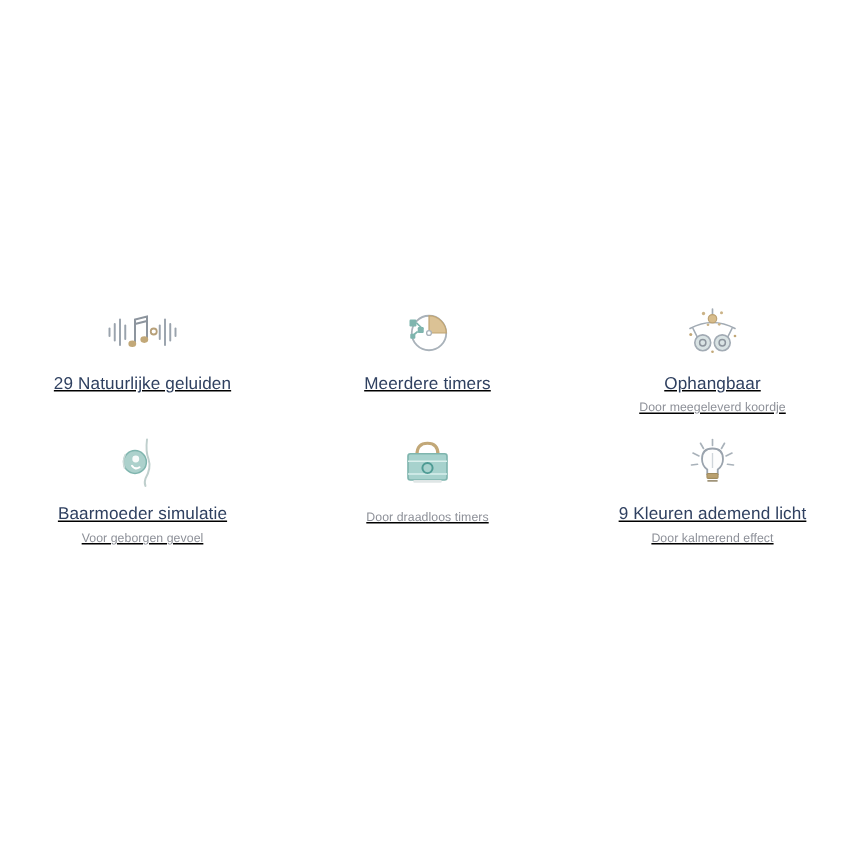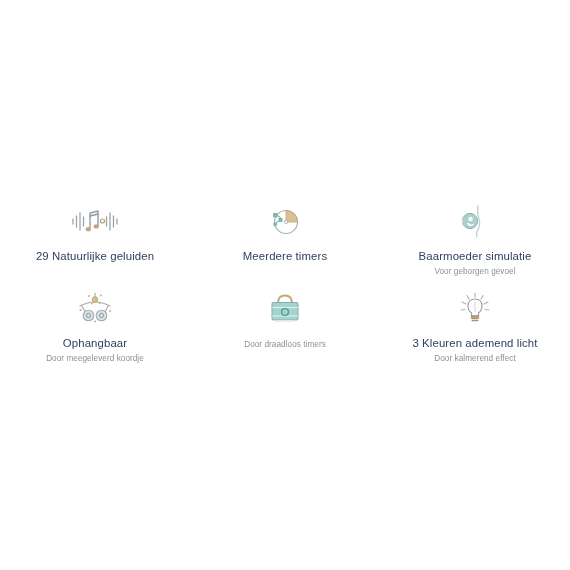--- a/index.html
+++ b/index.html
@@ -18,20 +18,21 @@
   }
   .feature-grid {
     position: absolute;
     top: 203px;
     left: 0;
     width: 570px;
     display: grid;
     grid-template-columns: repeat(3, 1fr);
     grid-template-rows: 87px 80px;
     row-gap: 0px;
+    text-decoration: underline;
   }
   .feature-cell {
     display: flex;
     flex-direction: column;
     align-items: center;
     justify-content: flex-start;
     text-align: center;
     padding: 0 6px;
   }
   .feature-icon {
@@ -109,66 +110,66 @@
             <line x1="13.5" y1="17" x2="11" y2="19"></line>
           </g>
           <circle cx="21" cy="18" r="1.6" fill="#ffffff" stroke="#a9b2ba" stroke-width="0.9"></circle>
         </svg>
       </span>
       <div class="feature-title">Meerdere timers</div>
     </div>
 
     <div class="feature-cell">
       <span class="feature-icon">
+        <svg width="46" height="36" viewBox="0 0 46 36">
+          <g stroke="#a2abb4" stroke-width="1.1" fill="none" stroke-linecap="round">
+            <line x1="23" y1="3" x2="23" y2="9"></line>
+            <path d="M8 16 Q23 8 38 16"></path>
+            <line x1="10" y1="16" x2="13" y2="22"></line>
+            <line x1="36" y1="16" x2="33" y2="22"></line>
+          </g>
+          <circle cx="23" cy="9.5" r="2.8" fill="#d8bd8c" stroke="#bda273" stroke-width="0.8"></circle>
+          <g fill="#cbb387">
+            <circle cx="17" cy="6" r="1.1"></circle>
+            <circle cx="29" cy="5.5" r="1"></circle>
+            <circle cx="20" cy="13.5" r="0.9"></circle>
+            <circle cx="27.5" cy="13.2" r="0.9"></circle>
+          </g>
+          <g fill="#d9e3e4" stroke="#a2abb4" stroke-width="1.1">
+            <circle cx="16.5" cy="25.5" r="5.3"></circle>
+            <circle cx="29.5" cy="25.5" r="5.3"></circle>
+          </g>
+          <g fill="none" stroke="#8d959e" stroke-width="1">
+            <circle cx="16.5" cy="25.5" r="2.1"></circle>
+            <circle cx="29.5" cy="25.5" r="2.1"></circle>
+          </g>
+          <g fill="#c2a878">
+            <circle cx="8.5" cy="20" r="1"></circle>
+            <circle cx="38" cy="21" r="0.9"></circle>
+            <circle cx="23" cy="31.5" r="0.9"></circle>
+          </g>
+        </svg>
+      </span>
+      <div class="feature-title">Ophangbaar</div>
+      <div class="feature-sub">Door meegeleverd koordje</div>
+    </div>
+
+    <div class="feature-cell">
+      <span class="feature-icon">
         <svg width="36" height="34" viewBox="0 0 36 34">
           <path d="M21 2 Q20 10 22 15 Q24 21 20 28 Q19 31 20 33" fill="none" stroke="#bfcfcd" stroke-width="1.3" stroke-linecap="round"></path>
           <circle cx="13" cy="17" r="7.6" fill="#9ec9c3" opacity="0.85"></circle>
           <circle cx="13" cy="17" r="7.6" fill="none" stroke="#7fb5ae" stroke-width="1"></circle>
           <circle cx="13.5" cy="15" r="2.3" fill="#ffffff" opacity="0.9"></circle>
           <path d="M11 19.5 Q13 22.5 16 20.5" fill="none" stroke="#ffffff" stroke-width="1.4" stroke-linecap="round"></path>
           <path d="M6.5 12 Q4.5 16 6 21" fill="none" stroke="#cbdad8" stroke-width="1.1" stroke-linecap="round"></path>
         </svg>
       </span>
       <div class="feature-title">Baarmoeder simulatie</div>
       <div class="feature-sub">Voor geborgen gevoel</div>
-    </div>
-
-    <div class="feature-cell">
-      <span class="feature-icon">
-        <svg width="46" height="36" viewBox="0 0 46 36">
-          <g stroke="#a2abb4" stroke-width="1.1" fill="none" stroke-linecap="round">
-            <line x1="23" y1="3" x2="23" y2="9"></line>
-            <path d="M8 16 Q23 8 38 16"></path>
-            <line x1="10" y1="16" x2="13" y2="22"></line>
-            <line x1="36" y1="16" x2="33" y2="22"></line>
-          </g>
-          <circle cx="23" cy="9.5" r="2.8" fill="#d8bd8c" stroke="#bda273" stroke-width="0.8"></circle>
-          <g fill="#cbb387">
-            <circle cx="17" cy="6" r="1.1"></circle>
-            <circle cx="29" cy="5.5" r="1"></circle>
-            <circle cx="20" cy="13.5" r="0.9"></circle>
-            <circle cx="27.5" cy="13.2" r="0.9"></circle>
-          </g>
-          <g fill="#d9e3e4" stroke="#a2abb4" stroke-width="1.1">
-            <circle cx="16.5" cy="25.5" r="5.3"></circle>
-            <circle cx="29.5" cy="25.5" r="5.3"></circle>
-          </g>
-          <g fill="none" stroke="#8d959e" stroke-width="1">
-            <circle cx="16.5" cy="25.5" r="2.1"></circle>
-            <circle cx="29.5" cy="25.5" r="2.1"></circle>
-          </g>
-          <g fill="#c2a878">
-            <circle cx="8.5" cy="20" r="1"></circle>
-            <circle cx="38" cy="21" r="0.9"></circle>
-            <circle cx="23" cy="31.5" r="0.9"></circle>
-          </g>
-        </svg>
-      </span>
-      <div class="feature-title">Ophangbaar</div>
-      <div class="feature-sub">Door meegeleverd koordje</div>
     </div>
 
     <div class="feature-cell">
       <span class="feature-icon">
         <svg width="40" height="34" viewBox="0 0 40 34">
           <path d="M13 12 Q13 4.5 20 4.5 Q27 4.5 27 12" fill="none" stroke="#c2a878" stroke-width="2.1" stroke-linecap="round"></path>
           <rect x="7" y="11.5" width="26" height="17.5" rx="1.6" fill="#a7d2cd" stroke="#7fb5ae" stroke-width="1.1"></rect>
           <line x1="7" y1="16.5" x2="33" y2="16.5" stroke="#d9efec" stroke-width="1.1"></line>
           <line x1="7" y1="25" x2="33" y2="25" stroke="#d9efec" stroke-width="1.1"></line>
           <circle cx="20" cy="21" r="3.4" fill="none" stroke="#4e9b94" stroke-width="1.3"></circle>
@@ -189,18 +190,18 @@
             <line x1="33" y1="11" x2="29" y2="13"></line>
             <line x1="6" y1="19" x2="10" y2="18.5"></line>
             <line x1="34" y1="19" x2="30" y2="18.5"></line>
           </g>
           <path d="M20 8 Q13 8 13 15 Q13 19.5 16.5 22 L16.5 25 L23.5 25 L23.5 22 Q27 19.5 27 15 Q27 8 20 8 Z" fill="#fdfdfd" stroke="#9aa3ad" stroke-width="1.2"></path>
           <rect x="16.3" y="24.7" width="7.4" height="3.2" rx="0.7" fill="#b9a06f" stroke="#a08c5f" stroke-width="0.7"></rect>
           <line x1="17" y1="29.6" x2="23" y2="29.6" stroke="#a09479" stroke-width="1.1" stroke-linecap="round"></line>
           <path d="M20 11 L20 21" stroke="#cfd5da" stroke-width="0.9"></path>
         </svg>
       </span>
-      <div class="feature-title">3 Kleuren ademend licht</div>
+      <div class="feature-title">9 Kleuren ademend licht</div>
       <div class="feature-sub">Door kalmerend effect</div>
     </div>
 
   </div>
 </div>
 
 </body></html>

